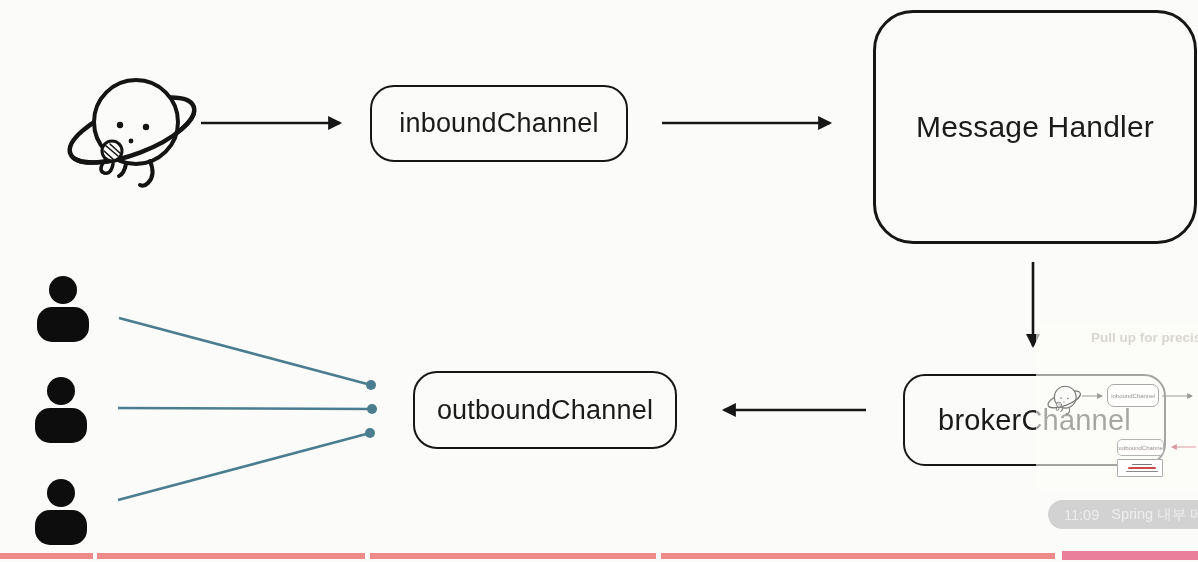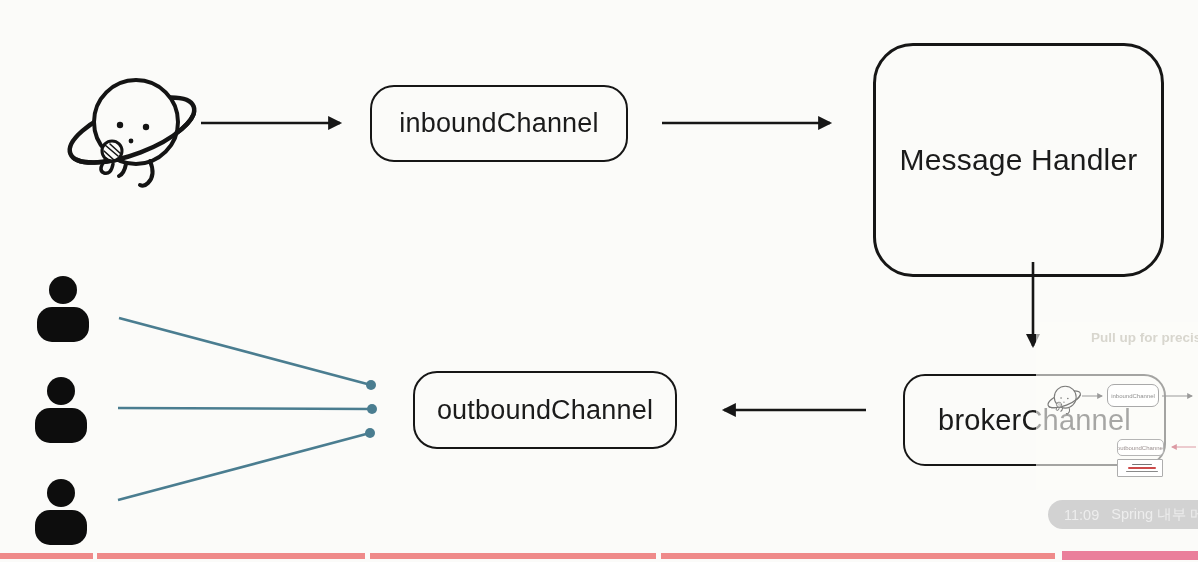--- a/index.html
+++ b/index.html
@@ -5,21 +5,21 @@
   * { margin:0; padding:0; box-sizing:border-box; }
   html,body { width:1198px; height:562px; font-family:"Liberation Sans", sans-serif; background:#ffffff; }
   .stage { position:relative; width:1198px; height:562px; background:var(--background,#fbfbf9); overflow:hidden;text-decoration:underline; }
 
   svg.diagram-layer { position:absolute; left:0; top:0; z-index:1; }
 
   .node { position:absolute; z-index:2; display:flex; align-items:center; justify-content:center;
           border:2.5px solid var(--stroke,#161616); color:#1b1b1b; background:transparent;
           white-space:nowrap; letter-spacing:0.2px; }
   #node-inbound  { left:370px; top:85px;  width:258px; height:77px;  border-radius:24px; font-size:27px; }
-  #node-handler  { left:873px; top:10px;  width:291px; height:234px; border-radius:40px; font-size:30px; border-width:3px;margin-top:33px; }
+  #node-handler  { left:873px; top:10px;  width:324px; height:234px; border-radius:40px; font-size:30px; border-width:3px; }
   #node-broker   { left:903px; top:374px; width:263px; height:92px;  border-radius:22px; font-size:29px; }
   #node-outbound { left:413px; top:371px; width:264px; height:78px;  border-radius:24px; font-size:27px; }
 
   
   .seek-panel { position:absolute; left:1036px; top:322px; width:162px; height:168px; z-index:3;
                 background:rgba(251,251,249,0.62); }
   .pullup-hint { position:absolute; left:1091px; top:330px; z-index:4; font-size:13.5px; font-weight:700;
                  color:#d8d6ce; white-space:nowrap; }
   svg.mini-layer { position:absolute; left:0; top:0; z-index:4; }
   .mini-box { position:absolute; z-index:4; display:flex; align-items:center; justify-content:center;

